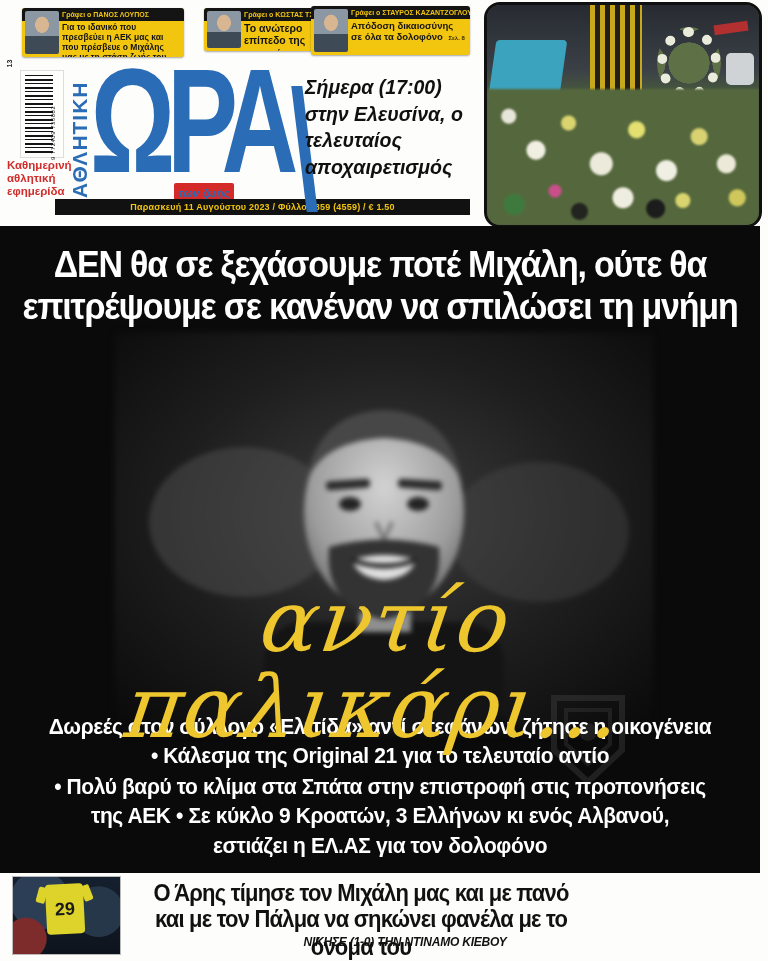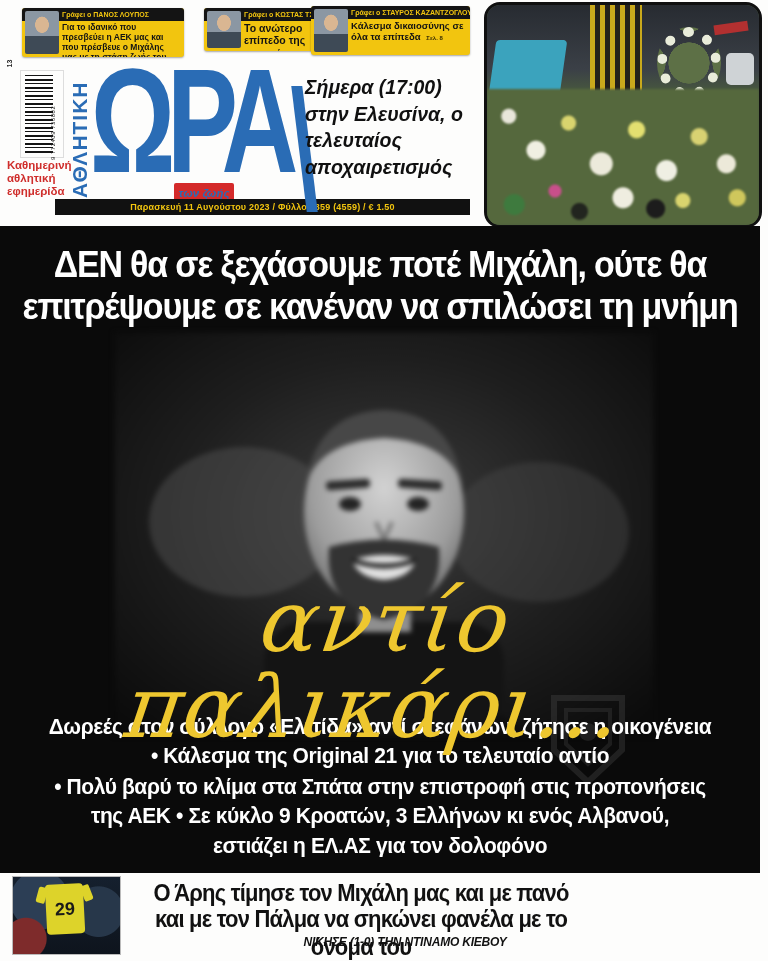--- a/index.html
+++ b/index.html
@@ -164,21 +164,21 @@
     <div class="columnist"></div>
     <div class="teaser-body">
       <span>Το ανώτερο επίπεδο της ντροπής</span>
       
     </div>
   </div>
   <div class="teaser t3">
     <div class="teaser-head">Γράφει ο ΣΤΑΥΡΟΣ ΚΑΖΑΝΤΖΟΓΛΟΥ</div>
     <div class="columnist"></div>
     <div class="teaser-body">
-      <span>Κάλεσμα δικαιοσύνης σε όλα τα επίπεδα</span>
+      <span>Απόδοση δικαιοσύνης σε όλα τα δολοφόνο</span>
       <span class="teaser-ref">Σελ. 8</span>
     </div>
   </div>
 
   <div class="barcode-top">13</div>
   <div class="barcode"></div>
   <div class="barcode-num">9 772409 736002</div>
   <div class="tagline">Καθημερινή αθλητική εφημερίδα</div>
   <div class="vertical-title">ΑΘΛΗΤΙΚΗ</div>
   <div class="big-title">ΩΡΑ</div>

